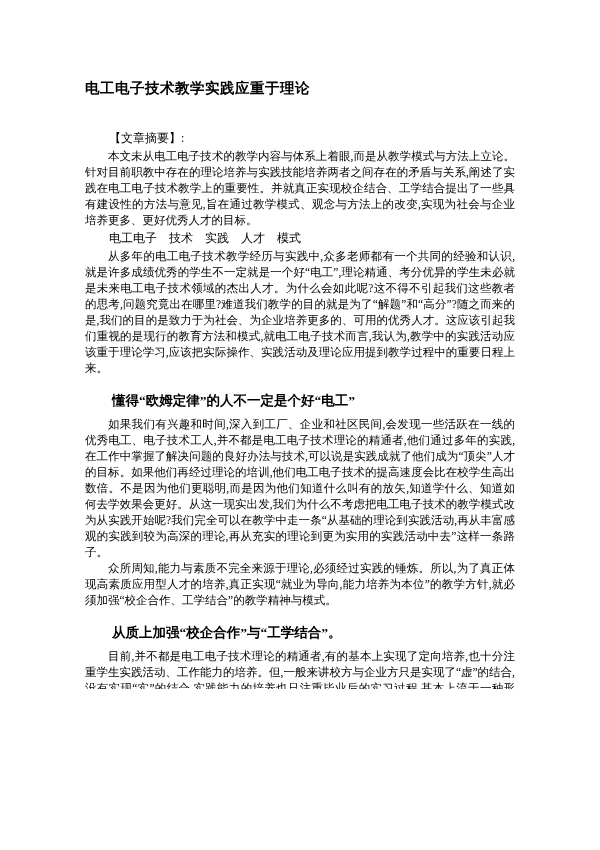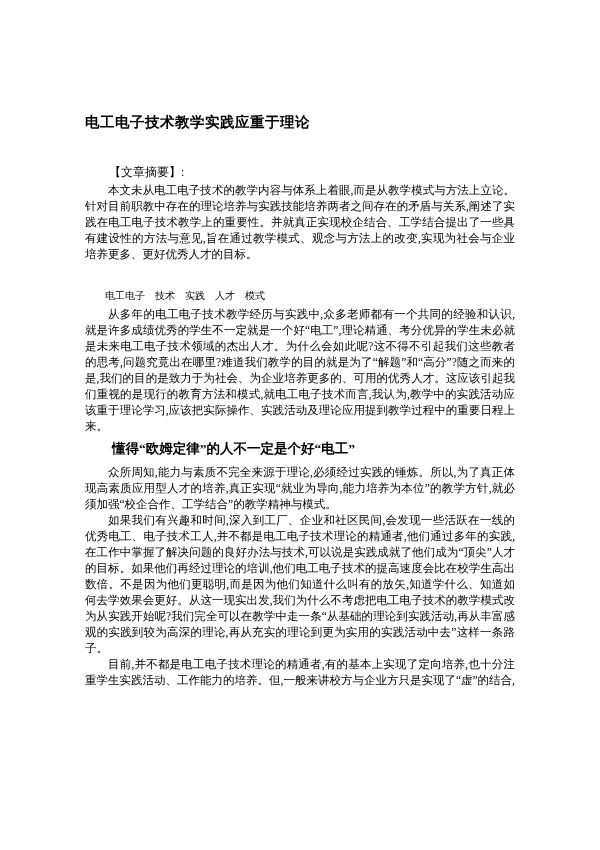--- a/index.html
+++ b/index.html
@@ -5,21 +5,21 @@
   * { margin: 0; padding: 0; box-sizing: border-box; }
   html, body { width: 600px; height: 850px; }
   body {
     background: #ffffff;
     color: #000000;
     font-family: "Liberation Serif", "DejaVu Serif", serif;
   }
   .page {
     width: 600px;
     height: 689px;
-    padding: 112px 85px 0 85px;
+    padding: 78px 85px 0 85px;
     overflow: hidden;
     background: #ffffff;
   }
   .doc-title {
     font-size: 14.5px;
     font-weight: bold;
     line-height: 20px;
     margin-bottom: 30px;
     letter-spacing: 0.5px;
   }
@@ -30,37 +30,36 @@
     text-indent: 2em;
     margin-top: 4px;
   }
   .para {
     font-size: 11.5px;
     line-height: 16px;
     text-align: justify;
     text-indent: 2em;
   }
   .keywords-line {
-    font-size: 10px;
+    font-size: 12px;
     line-height: 20px;
     text-indent: 2em;
-    margin-top: 24px;
   }
   .section-label {
     font-size: 12.5px;
     line-height: 24px;
     text-indent: 2em;
     margin-top: 2px;
   }
   .section-heading {
     font-size: 13.5px;
     font-weight: bold;
     line-height: 26px;
     text-indent: 2em;
-    margin-top: 2px;
+    margin-top: 12px;
     margin-bottom: 2px;
   }
 </style>
 </head>
 <body>
 
 <div class="page">
 
   <h1 class="doc-title">电工电子技术教学实践应重于理论</h1>
 
@@ -69,20 +68,21 @@
   <p class="para">本文未从电工电子技术的教学内容与体系上着眼,而是从教学模式与方法上立论。针对目前职教中存在的理论培养与实践技能培养两者之间存在的矛盾与关系,阐述了实践在电工电子技术教学上的重要性。并就真正实现校企结合、工学结合提出了一些具有建设性的方法与意见,旨在通过教学模式、观念与方法上的改变,实现为社会与企业培养更多、更好优秀人才的目标。</p>
 
 
   <p class="keywords-line">电工电子　技术　实践　人才　模式</p>
 
 
   <p class="para">从多年的电工电子技术教学经历与实践中,众多老师都有一个共同的经验和认识,就是许多成绩优秀的学生不一定就是一个好“电工”,理论精通、考分优异的学生未必就是未来电工电子技术领域的杰出人才。为什么会如此呢?这不得不引起我们这些教者的思考,问题究竟出在哪里?难道我们教学的目的就是为了“解题”和“高分”?随之而来的是,我们的目的是致力于为社会、为企业培养更多的、可用的优秀人才。这应该引起我们重视的是现行的教育方法和模式,就电工电子技术而言,我认为,教学中的实践活动应该重于理论学习,应该把实际操作、实践活动及理论应用提到教学过程中的重要日程上来。</p>
 
   <h2 class="section-heading">懂得“欧姆定律”的人不一定是个好“电工”</h2>
 
+  <p class="para">如果我们有兴趣和时间,深入到工厂、企业和社区民间,会发现一些活跃在一线的优秀电工、电子技术工人,并不都是电工电子技术理论的精通者,他们通过多年的实践,在工作中掌握了解决问题的良好办法与技术,可以说是实践成就了他们成为“顶尖”人才的目标。如果他们再经过理论的培训,他们电工电子技术的提高速度会比在校学生高出数倍。不是因为他们更聪明,而是因为他们知道什么叫有的放矢,知道学什么、知道如何去学效果会更好。从这一现实出发,我们为什么不考虑把电工电子技术的教学模式改为从实践开始呢?我们完全可以在教学中走一条“从基础的理论到实践活动,再从丰富感观的实践到较为高深的理论,再从充实的理论到更为实用的实践活动中去”这样一条路子。</p>
+
   <p class="para">众所周知,能力与素质不完全来源于理论,必须经过实践的锤炼。所以,为了真正体现高素质应用型人才的培养,真正实现“就业为导向,能力培养为本位”的教学方针,就必须加强“校企合作、工学结合”的教学精神与模式。</p>
 
-  <p class="para">如果我们有兴趣和时间,深入到工厂、企业和社区民间,会发现一些活跃在一线的优秀电工、电子技术工人,并不都是电工电子技术理论的精通者,他们通过多年的实践,在工作中掌握了解决问题的良好办法与技术,可以说是实践成就了他们成为“顶尖”人才的目标。如果他们再经过理论的培训,他们电工电子技术的提高速度会比在校学生高出数倍。不是因为他们更聪明,而是因为他们知道什么叫有的放矢,知道学什么、知道如何去学效果会更好。从这一现实出发,我们为什么不考虑把电工电子技术的教学模式改为从实践开始呢?我们完全可以在教学中走一条“从基础的理论到实践活动,再从丰富感观的实践到较为高深的理论,再从充实的理论到更为实用的实践活动中去”这样一条路子。</p>
-
+  <h2 class="section-heading">从质上加强“校企合作”与“工学结合”。</h2>
 
   <p class="para">目前,并不都是电工电子技术理论的精通者,有的基本上实现了定向培养,也十分注重学生实践活动、工作能力的培养。但,一般来讲校方与企业方只是实现了“虚”的结合,没有实现“实”的结合,实践能力的培养也只注重毕业后的实习过程,基本上流于一种形式。</p>
 
 </div>
 
 </body></html>

